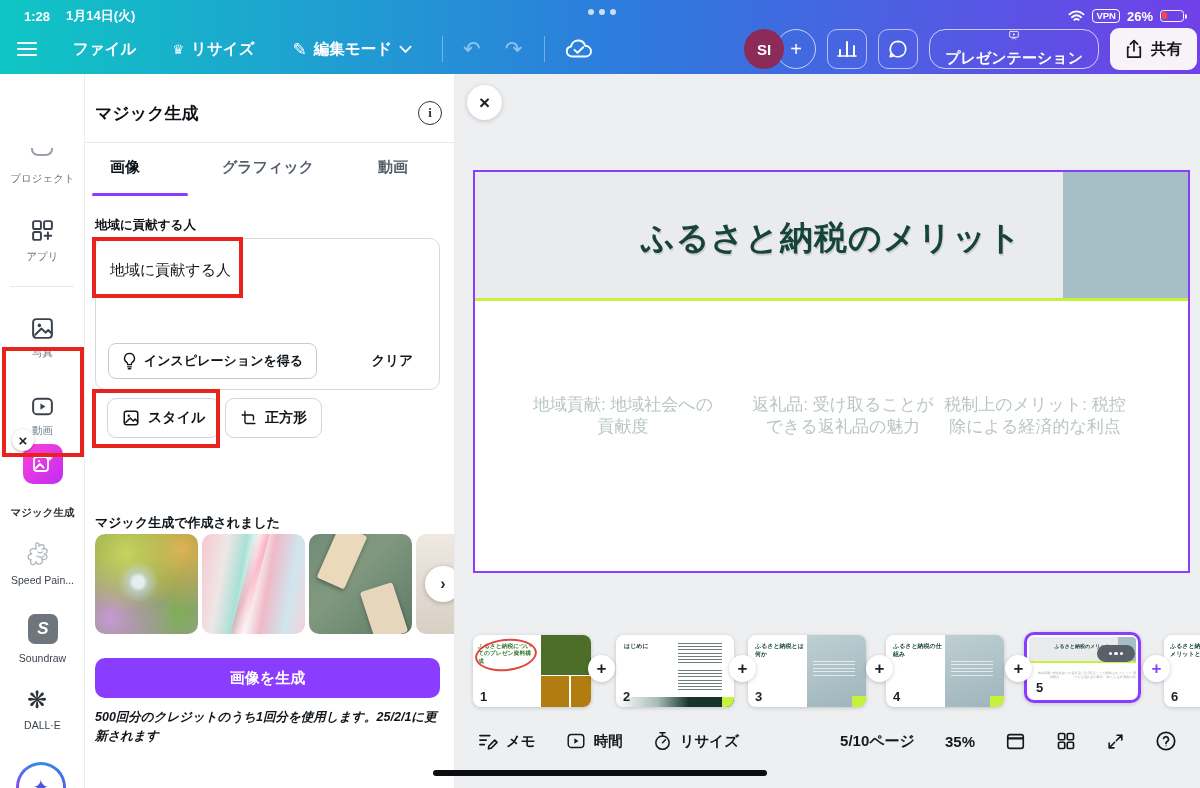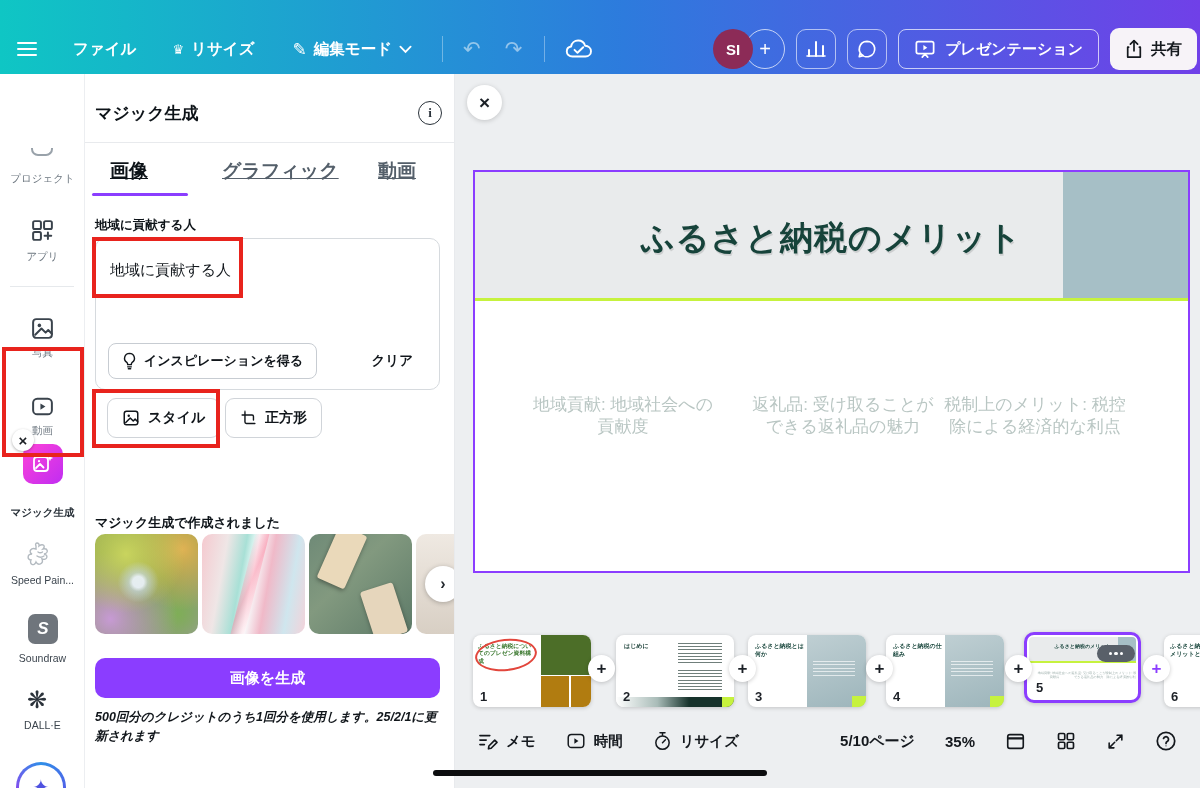--- a/index.html
+++ b/index.html
@@ -27,21 +27,21 @@
   .toolrow { position:absolute; left:0; top:24px; width:100%; height:50px; display:flex; align-items:center; padding:0 3px; }
   .tb-item { display:flex; align-items:center; gap:7px; font-size:15.5px; font-weight:700; color:#fff; cursor:default; }
   .tb-sep { width:1px; height:26px; background:rgba(255,255,255,.35); }
   .hamburger { width:20px; height:14px; display:flex; flex-direction:column; justify-content:space-between; }
   .hamburger i { height:2.4px; background:#fff; border-radius:2px; }
   .dim { color:rgba(255,255,255,.5); font-size:21px; font-weight:400; }
   .right-cluster { margin-left:auto; display:flex; align-items:center; gap:11px; }
   .avatar { width:40px; height:40px; border-radius:50%; background:#8c2b57; color:#fff; display:flex; align-items:center; justify-content:center; font-size:15px; font-weight:700; z-index:2; }
   .plus-circle { width:40px; height:40px; border-radius:50%; border:1.6px solid rgba(255,255,255,.7); display:flex; align-items:center; justify-content:center; font-size:20px; font-weight:400; margin-left:-8px; }
   .icon-btn { width:40px; height:40px; border:1.6px solid rgba(255,255,255,.6); border-radius:10px; display:flex; align-items:center; justify-content:center; }
-  .present-btn { height:40px; border:1.6px solid rgba(255,255,255,.7); border-radius:8px; display:flex; align-items:center; gap:9px; padding:0 15px; font-size:15px; font-weight:700; }
+  .present-btn { height:40px; border:1.6px solid rgba(255,255,255,.7); border-radius:16px; display:flex; align-items:center; gap:9px; padding:0 15px; font-size:15px; font-weight:700;flex-direction:column; }
   .share-btn { height:42px; background:#f7f3f8; border-radius:9px; display:flex; align-items:center; gap:8px; padding:0 15px; color:#15191e; font-size:15.5px; font-weight:700; }
 
   
   .sidebar { position:absolute; left:0; top:74px; width:85px; height:714px; background:#fff; border-right:1px solid #eceef1; }
   .sb-label { position:absolute; left:0; width:85px; text-align:center; font-size:10.5px; color:#6d7780; }
   .sb-label.dark { color:#2a323a; }
   .sb-divider { position:absolute; left:10px; width:64px; height:1px; background:#e6e9ec; }
   .folder-partial { position:absolute; left:31px; top:74px; width:22px; height:8px; border:2px solid #99a2aa; border-top:none; border-radius:0 0 7px 7px; }
   .magic-tile { position:absolute; left:23px; top:370px; width:40px; height:40px; border-radius:10px;
     background:linear-gradient(135deg,#ff42d7 0%,#c02df2 100%); display:flex; align-items:center; justify-content:center; }
@@ -52,21 +52,21 @@
   .sparkle-ring { position:absolute; left:16px; top:688px; width:50px; height:50px; border-radius:50%;
     background:conic-gradient(#2f8fe8,#5a54e8,#9a3bf0,#2f8fe8); display:flex; align-items:center; justify-content:center; }
   .sparkle-ring .inner { width:44px; height:44px; border-radius:50%; background:#fff; display:flex; align-items:center; justify-content:center; color:#4f52e0; font-size:20px; }
 
   
   .panel { position:absolute; left:85px; top:74px; width:370px; height:714px; background:#fff; border-right:1px solid #e8eaed; overflow:hidden; }
   .panel-title { position:absolute; left:10px; top:28px; font-size:17px; font-weight:700; color:#0d1318; }
   .info-circle { position:absolute; left:333px; top:27px; width:24px; height:24px; border:1.7px solid #2a323a; border-radius:50%;
     display:flex; align-items:center; justify-content:center; font-size:13px; font-weight:700; color:#2a323a; font-family:"Liberation Serif",serif; }
   .panel-divider { position:absolute; left:0; top:68px; width:370px; height:1px; background:#e8eaed; }
-  .tab { position:absolute; top:84px; font-size:19px; font-weight:700; color:#545f6a;text-decoration:underline; }
+  .tab { position:absolute; top:84px; font-size:15px; font-weight:700; color:#545f6a; }
   .tab.active { color:#0d1318; }
   .tab-underline { position:absolute; left:7px; top:119px; width:96px; height:3px; background:#8b3dff; border-radius:2px; }
   .prompt-label { position:absolute; left:10px; top:143px; font-size:12.5px; font-weight:700; color:#0d1318; }
   .prompt-box { position:absolute; left:10px; top:164px; width:345px; height:152px; border:1.5px solid #d6dade; border-radius:10px; background:#fff; }
   .prompt-text { position:absolute; left:14px; top:22px; font-size:15px; color:#11161b; }
   .inspire-btn { position:absolute; left:12px; top:104px; height:36px; border:1.5px solid #c7ccd2; border-radius:8px;
     display:flex; align-items:center; gap:7px; padding:0 13px; font-size:13px; font-weight:700; color:#11161b; background:#fff; }
   .clear-btn { position:absolute; right:26px; top:113px; font-size:13.5px; font-weight:700; color:#11161b; }
   .pill-btn { position:absolute; height:40px; border:1.5px solid #d0d4d9; border-radius:9px; background:#fff;
     display:flex; align-items:center; gap:8px; padding:0 14px; font-size:14px; font-weight:700; color:#11161b; }
@@ -150,20 +150,43 @@
   .red-box { position:absolute; border:4px solid #e8231d; z-index:50; }
 
   svg { display:block; }
 </style>
 </head>
 <body>
 
 <div class="screen">
 
   <header class="topbar">
+    <div class="statusrow">
+      <span>1:28</span>
+      <span class="status-date">1月14日(火)</span>
+      <div class="mt-dots">
+          <i></i>
+          <i></i>
+          <i></i>
+        </div>
+      <div class="statusright">
+        <span>
+          <svg width="17" height="13" viewBox="0 0 24 18" fill="none" stroke="#fff" stroke-width="2.6" stroke-linecap="round">
+            <path d="M2 6 C8 0.5 16 0.5 22 6"></path>
+              <path d="M5.5 10 C9.5 6.5 14.5 6.5 18.5 10"></path>
+              <path d="M9 13.7 C10.8 12.2 13.2 12.2 15 13.7"></path>
+          </svg>
+        </span>
+        <span class="vpn-pill">VPN</span>
+        <span>26%</span>
+        <span class="battery">
+            <span class="battery-fill"></span>
+          </span>
+      </div>
+    </div>
 
     <div class="toolrow">
       <div class="tb-item" style="margin-left:14px">
         <span class="hamburger">
             <i></i>
             <i></i>
             <i></i>
           </span>
       </div>
       <div class="tb-item" style="margin-left:36px">

